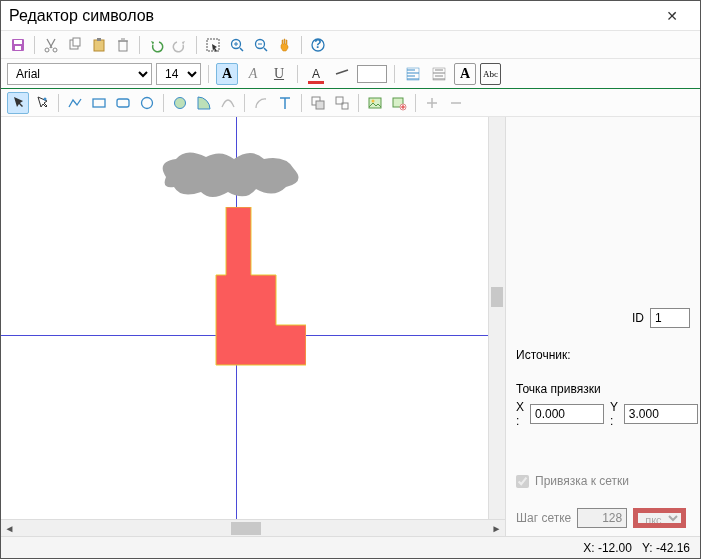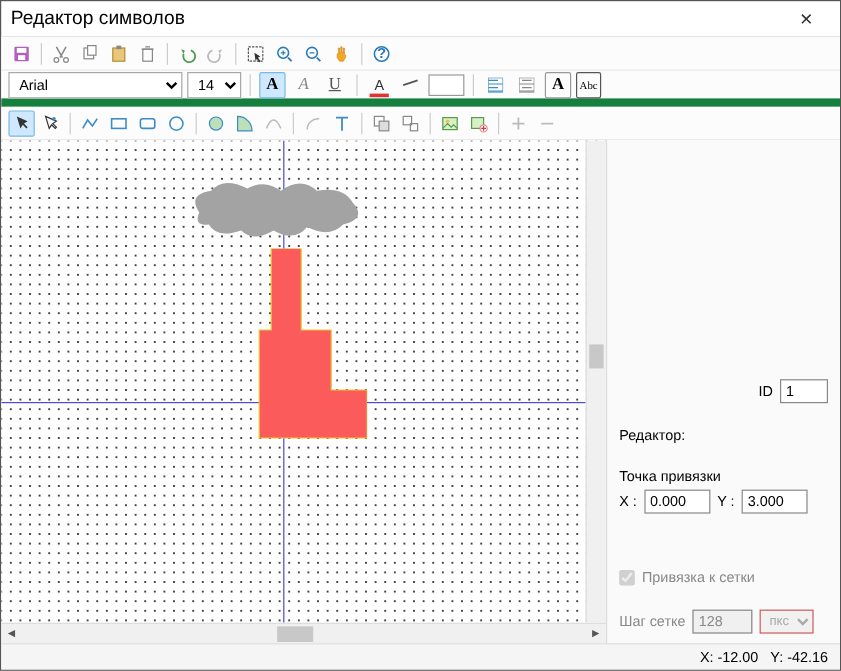--- a/index.html
+++ b/index.html
@@ -4,21 +4,21 @@
 <style>
 *{box-sizing:border-box;margin:0;padding:0;font-family:"Segoe UI",Tahoma,sans-serif;font-size:12px;color:#000}
 body{background:#fff;width:701px;height:559px;border:1px solid #555;display:flex;flex-direction:column;overflow:hidden}
 .titlebar{height:30px;display:flex;align-items:center;padding:0 8px;border-bottom:1px solid #e5e5e5}
 .titlebar .title{flex:1;font-size:16px}
 .titlebar .close{width:40px;text-align:center;font-size:14px;cursor:pointer;color:#333}
 .toolbar{height:28px;display:flex;align-items:center;padding:0 6px;gap:2px;border-bottom:1px solid #e5e5e5;background:#fcfcfc}
 .tbtn{width:22px;height:22px;display:flex;align-items:center;justify-content:center;border-radius:2px;cursor:pointer}
 .tbtn svg{width:16px;height:16px}
 .sep{width:1px;height:18px;background:#ccc;margin:0 3px}
-.fontbar{height:30px;display:flex;align-items:center;padding:2px 6px;gap:4px;border-bottom:7px solid #15803d;background:#fcfcfc}
+.fontbar{height:30px;display:flex;align-items:center;padding:2px 6px;gap:4px;border-bottom:1px solid #15803d;background:#fcfcfc}
 select,input.num{height:22px;border:1px solid #a8a8a8;background:#fff;padding:0 4px;font-size:12px}
 .fontbar select.font{width:145px}
 .fontbar select.size{width:45px}
 .fontbar .ch{width:22px;height:22px;display:flex;align-items:center;justify-content:center;font-size:14px;font-family:"Times New Roman",serif;cursor:pointer;border-radius:2px}
 .fontbar .ch.active{background:#cde8ff;border:1px solid #7ab8e0}
 .fontbar .colorbox{width:30px;height:18px;border:1px solid #999;background:#fff}
 .drawbar{height:28px;display:flex;align-items:center;padding:2px 6px;gap:2px;border-bottom:1px solid #e5e5e5;background:#fcfcfc}
 .drawbar .tbtn.active{background:#cde8ff;border:1px solid #7ab8e0}
 .content{flex:1;display:flex;min-height:0}
 .canvas-wrap{flex:1;display:flex;flex-direction:column;min-width:0}
@@ -37,25 +37,25 @@
 .sidebar{width:195px;border-left:1px solid #ddd;background:#fafafa;display:flex;flex-direction:column}
 .sidebar .panel{flex:1}
 .sidebar .bottom{padding:8px 10px;display:flex;flex-direction:column;gap:20px}
 .row{display:flex;align-items:center;gap:6px}
 .row label{font-size:12px}
 .row input[type=text]{height:20px;border:1px solid #888;padding:0 4px;font-size:12px;background:#fff}
 .row input[disabled]{background:#f0f0f0;color:#888}
 .row.id{justify-content:flex-end}
 .row.id input{width:40px}
 .row.name input{width:170px}
-.row.xy input{width:55px}
+.row.xy input{width:74px}
 .row.cb input[type=checkbox]{accent-color:#888}
 .row.cb label{color:#888}
-.row.step input{width:50px;text-align:left}
-.unitsel{height:20px;border:1px solid #b91c1c;background:#eee;color:#888;padding:0 3px;font-size:11px}
+.row.step input{width:50px;text-align:right}
+.unitsel{height:20px;border:5px solid #b91c1c;background:#eee;color:#888;padding:0 3px;font-size:11px}
 .statusbar{height:22px;border-top:1px solid #ddd;background:#f5f5f5;display:flex;align-items:center;justify-content:flex-end;padding:0 10px;font-size:11px;gap:10px}
 </style>
 </head>
 <body>
 
 <div class="titlebar">
   <div class="title">Редактор символов</div>
   <div class="close">✕</div>
 </div>
 
@@ -301,21 +301,21 @@
   </div>
 
   <div class="sidebar">
     <div class="panel"></div>
     <div class="bottom">
       <div class="row id">
         <label>ID</label>
         <input type="text" value="1" style="">
       </div>
       <div>
-        <label>Редактор:</label>
+        <label>Источник:</label>
       </div>
       <div>
         <label>Точка привязки</label>
         <div class="row xy" style="margin-top:4px">
           <label>X :</label>
           <input type="text" value="0.000" style="">
           <label>Y :</label>
           <input type="text" value="3.000" style="">
         </div>
       </div>

